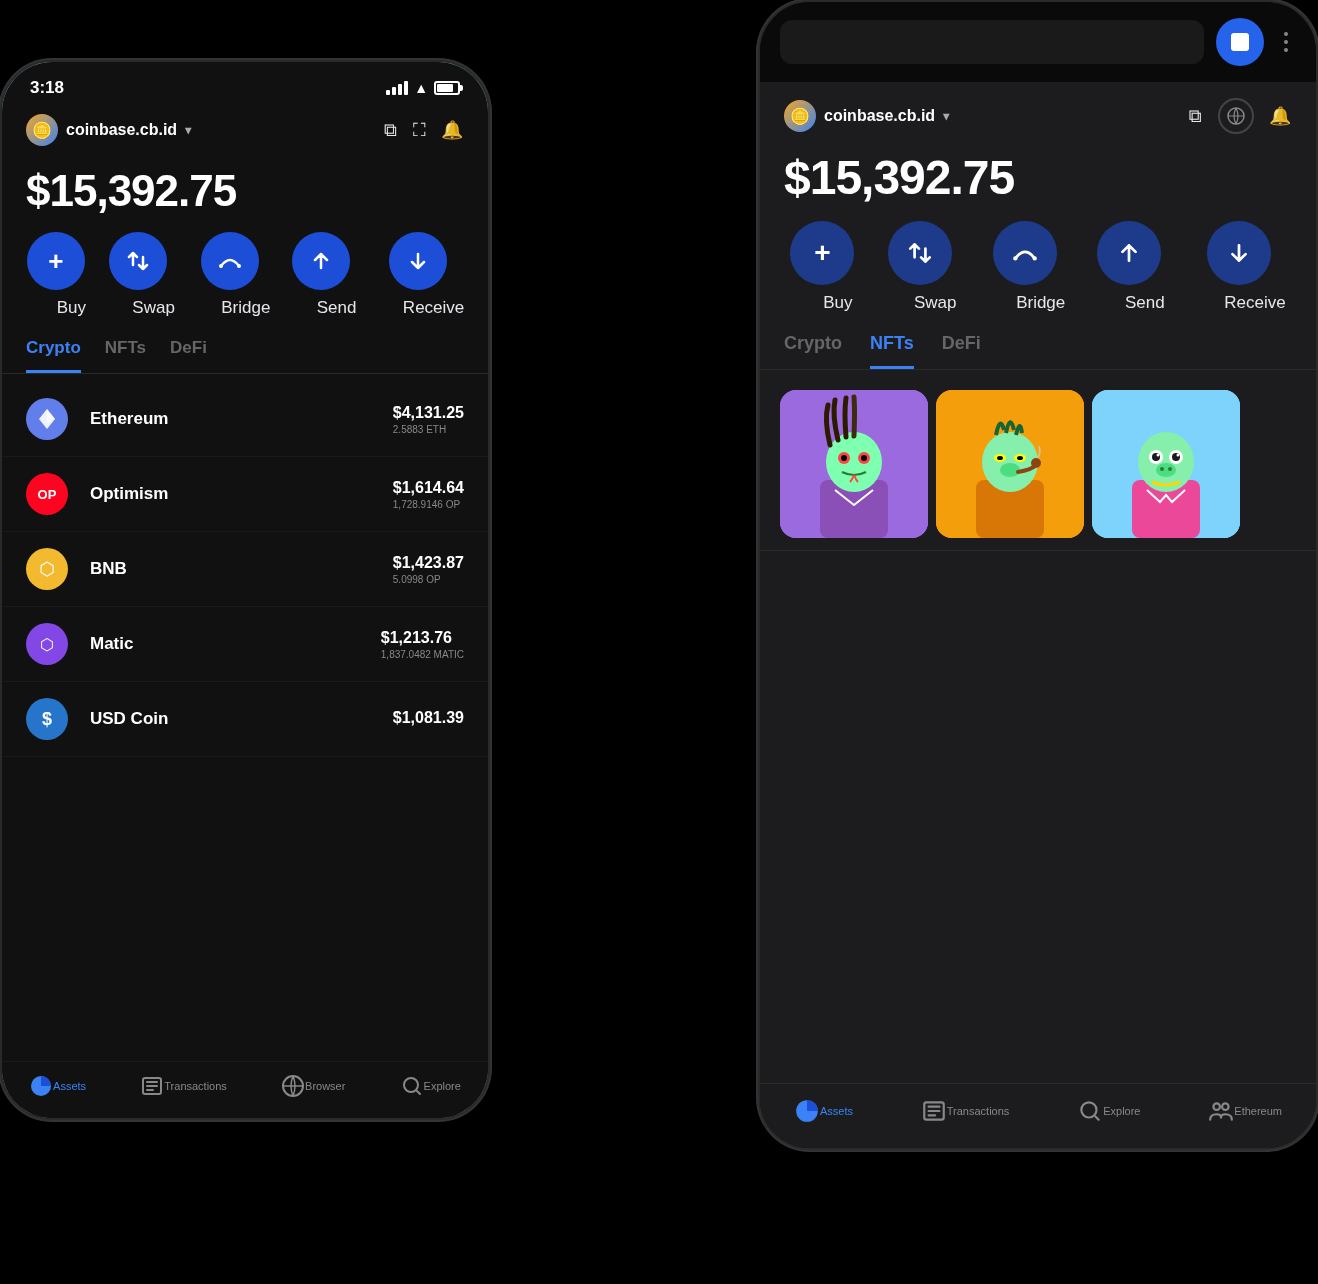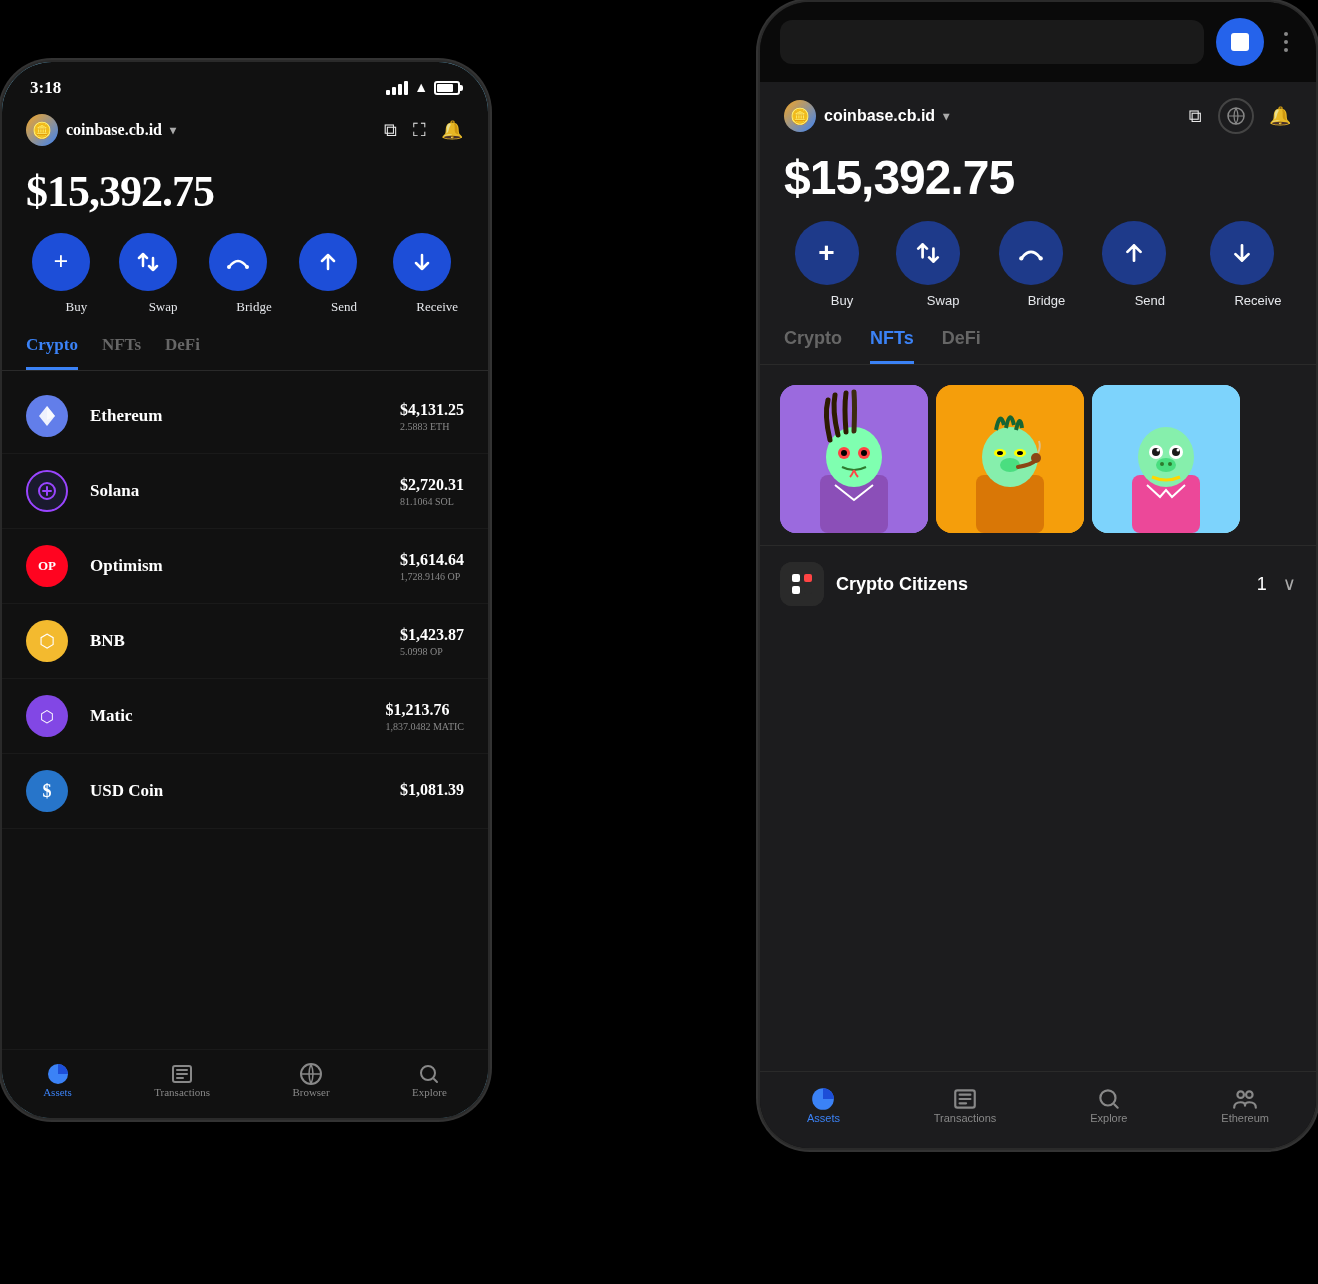--- a/index.html
+++ b/index.html
@@ -25,21 +25,20 @@
 
     
     .phone-left {
       width: 490px;
       height: 1060px;
       background: #7dd3fc;
       left: 0;
       top: 60px;
       z-index: 2;
       border: 2px solid #2a2a2a;
-      font-family: Liberation Serif, serif;
     }
 
     .phone-left .screen {
       width: 100%;
       height: 100%;
       background: #111;
       display: flex;
       flex-direction: column;
       color: #fff;
     }
@@ -148,21 +147,21 @@
       width: 58px; height: 58px;
       background: #1d4ed8;
       border-radius: 50%;
       display: flex;
       align-items: center;
       justify-content: center;
       font-size: 22px;
       color: #fff;
     }
     .action-label {
-      font-size: 13px;
+      font-size: 17px;
       color: #e5e7eb;
       font-weight: 500;
       margin-left: 31px;
     }
 
     
     .tabs {
       display: flex;
       gap: 24px;
       padding: 0 24px;
@@ -224,21 +223,21 @@
     
     .bottom-nav {
       display: flex;
       justify-content: space-around;
       padding: 12px 0 20px;
       border-top: 1px solid #1a1a1a;
       background: #111;
     }
     .nav-item {
       display: flex;
-      flex-direction: column;
+      flex-direction: row;
       align-items: center;
       gap: 0;
       font-size: 11px;
       color: #888;
     }
     .nav-item.active { color: #3b82f6; }
     .nav-label { font-size: 11px; }
 
     
     .phone-right {
@@ -553,33 +552,20 @@
         <div class="crypto-icon eth-icon">
           <svg width="24" height="24" viewBox="0 0 24 24">
               <polygon points="12,2 20,12 12,22 4,12" fill="white" opacity="0.9"></polygon>
               <polygon points="12,2 20,12 12,16" fill="white" opacity="0.6"></polygon>
             </svg>
         </div>
         <span class="crypto-name">Ethereum</span>
         <div class="crypto-values">
           <div class="crypto-usd">$4,131.25</div>
           <div class="crypto-amount">2.5883 ETH</div>
-        </div>
-      </div>
-      <div class="crypto-item">
-        <div class="crypto-icon" style="background:#1a1a2e;border:2px solid #9945ff;">
-          <svg width="22" height="22" viewBox="0 0 22 22">
-              <circle cx="11" cy="11" r="8" fill="none" stroke="#9945ff" stroke-width="2"></circle>
-              <path d="M7 11 h8 M11 7 v8" stroke="#9945ff" stroke-width="2" stroke-linecap="round"></path>
-            </svg>
-        </div>
-        <span class="crypto-name">Solana</span>
-        <div class="crypto-values">
-          <div class="crypto-usd">$2,720.31</div>
-          <div class="crypto-amount">81.1064 SOL</div>
         </div>
       </div>
       <div class="crypto-item">
         <div class="crypto-icon op-icon">
           <span style="font-size:13px;font-weight:800;color:white;">OP</span>
         </div>
         <span class="crypto-name">Optimism</span>
         <div class="crypto-values">
           <div class="crypto-usd">$1,614.64</div>
           <div class="crypto-amount">1,728.9146 OP</div>
@@ -815,40 +801,20 @@
 
                 <circle cx="70" cy="79" r="2" fill="#2d7a2d"></circle>
                 <circle cx="78" cy="79" r="2" fill="#2d7a2d"></circle>
 
                 <path d="M55 100 L68 112 L74 105 L80 112 L93 100" stroke="#fff" stroke-width="2" fill="none"></path>
               </svg>
             </div>
           </div>
         </div>
 
-        <div class="nft-collection-2">
-          <div class="nft-collection-header">
-            <div class="nft-collection-info">
-              <div class="nft-collection-icon" style="background:#2a2a2a;border-radius:12px;overflow:hidden;">
-                <svg width="44" height="44" viewBox="0 0 44 44">
-                  <rect width="44" height="44" fill="#2a2a2a" rx="8"></rect>
-                  <rect x="12" y="12" width="8" height="8" fill="#fff" rx="2"></rect>
-                  <rect x="24" y="12" width="8" height="8" fill="#ff4444" rx="2"></rect>
-                  <rect x="12" y="24" width="8" height="8" fill="#fff" rx="2"></rect>
-                  <rect x="24" y="24" width="8" height="8" fill="#2a2a2a" rx="2"></rect>
-                </svg>
-              </div>
-              <span class="nft-collection-name">Crypto Citizens</span>
-            </div>
-            <div class="nft-count-chevron">
-              <span class="nft-count">1</span>
-              <span style="color:#aaa;font-size:18px;">∨</span>
-            </div>
-          </div>
-        </div>
       </div>
 
       <div class="bottom-nav-right">
         <div class="nav-item active">
           <svg width="26" height="26" viewBox="0 0 24 24" fill="none">
             <circle cx="12" cy="12" r="10" fill="#3b82f6"></circle>
             <path d="M12 12 L12 2 A10 10 0 0 1 22 12 Z" fill="#1d4ed8"></path>
           </svg>
           <span class="nav-label" style="color:#3b82f6;">Assets</span>
         </div>

